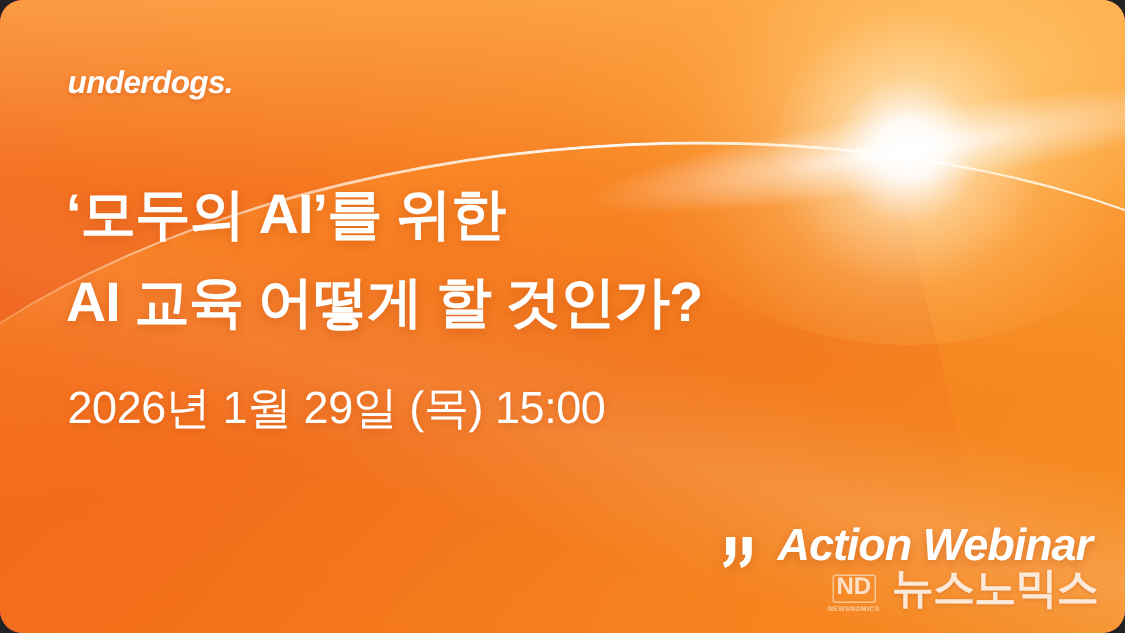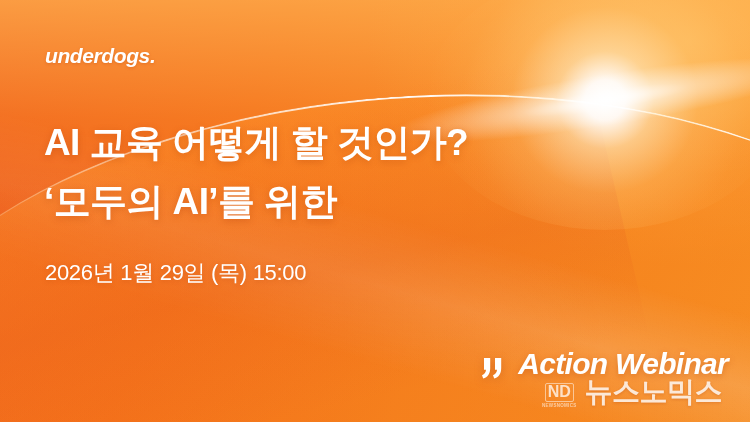--- a/index.html
+++ b/index.html
@@ -8,20 +8,21 @@
     padding: 0;
     background: #222;
   }
   #banner {
     position: relative;
     width: 750px;
     height: 422px;
     overflow: hidden;
     font-family: "Liberation Sans", "DejaVu Sans", sans-serif;
     background: #a21caf;
+    border-radius: 15px;
   }
 
   
   .bg-base {
     position: absolute;
     inset: 0;
     background: linear-gradient(115deg, #EE5A1A 0%, #F26A18 32%, #F5811E 62%, #F79324 100%);
   }
   .bg-topglow {
     position: absolute;
@@ -135,21 +136,21 @@
     text-shadow: 0 2px 7px rgba(175,60,10,0.33);
     white-space: nowrap;
   }
   .headline-line { display: block; }
 
   .subinfo {
     position: absolute;
     left: 45px;
     top: 253px;
     color: #FFFFFF;
-    font-size: 22px;
+    font-size: 30px;
     font-weight: normal;
     line-height: 39px;
     letter-spacing: -0.3px;
     text-shadow: 0 1px 5px rgba(175,60,10,0.28);
     white-space: nowrap;
   }
   .subinfo-line { display: block; }
 
   .brand {
     position: absolute;
@@ -172,21 +173,21 @@
     font-style: italic;
     letter-spacing: -0.7px;
     color: #FFFFFF;
     text-shadow: 0 2px 6px rgba(175,60,10,0.35);
     white-space: nowrap;
   }
 
   
   .watermark {
     position: absolute;
-    right: 28px;
+    right: 18px;
     top: 373px;
     display: flex;
     align-items: flex-end;
     gap: 8px;
     opacity: 0.92;
   }
   .wm-mark {
     display: flex;
     flex-direction: column;
     align-items: center;
@@ -231,22 +232,22 @@
   <div class="sheen"></div>
   <div class="wedge"></div>
   <div class="horizon-line"></div>
   <div class="sunburst"></div>
 
   <div class="content">
 
     <div class="logo">underdogs.</div>
 
     <div class="headline">
+      <span class="headline-line">‘모두의 AI’를 위한</span>
       <span class="headline-line">AI 교육 어떻게 할 것인가?</span>
-      <span class="headline-line">‘모두의 AI’를 위한</span>
     </div>
 
     <div class="subinfo">
       <span class="subinfo-line">2026년 1월 29일 (목) 15:00</span>
     </div>
 
     <div class="brand">
       <svg class="brand-icon" viewBox="0 0 27 26" aria-hidden="true">
         <path d="M2.0 3.0 L8.2 3.0 L8.2 13.0 C8.2 19.0 5.6 22.2 1.2 23.6 L0.0 20.2 C2.6 19.1 3.9 17.2 4.0 14.8 L2.0 14.8 Z" fill="#FFFFFF" transform="translate(0,0)"></path>
         <path d="M13.0 3.0 L19.2 3.0 L19.2 13.0 C19.2 19.0 16.6 22.2 12.2 23.6 L11.0 20.2 C13.6 19.1 14.9 17.2 15.0 14.8 L13.0 14.8 Z" fill="#FFFFFF"></path>

